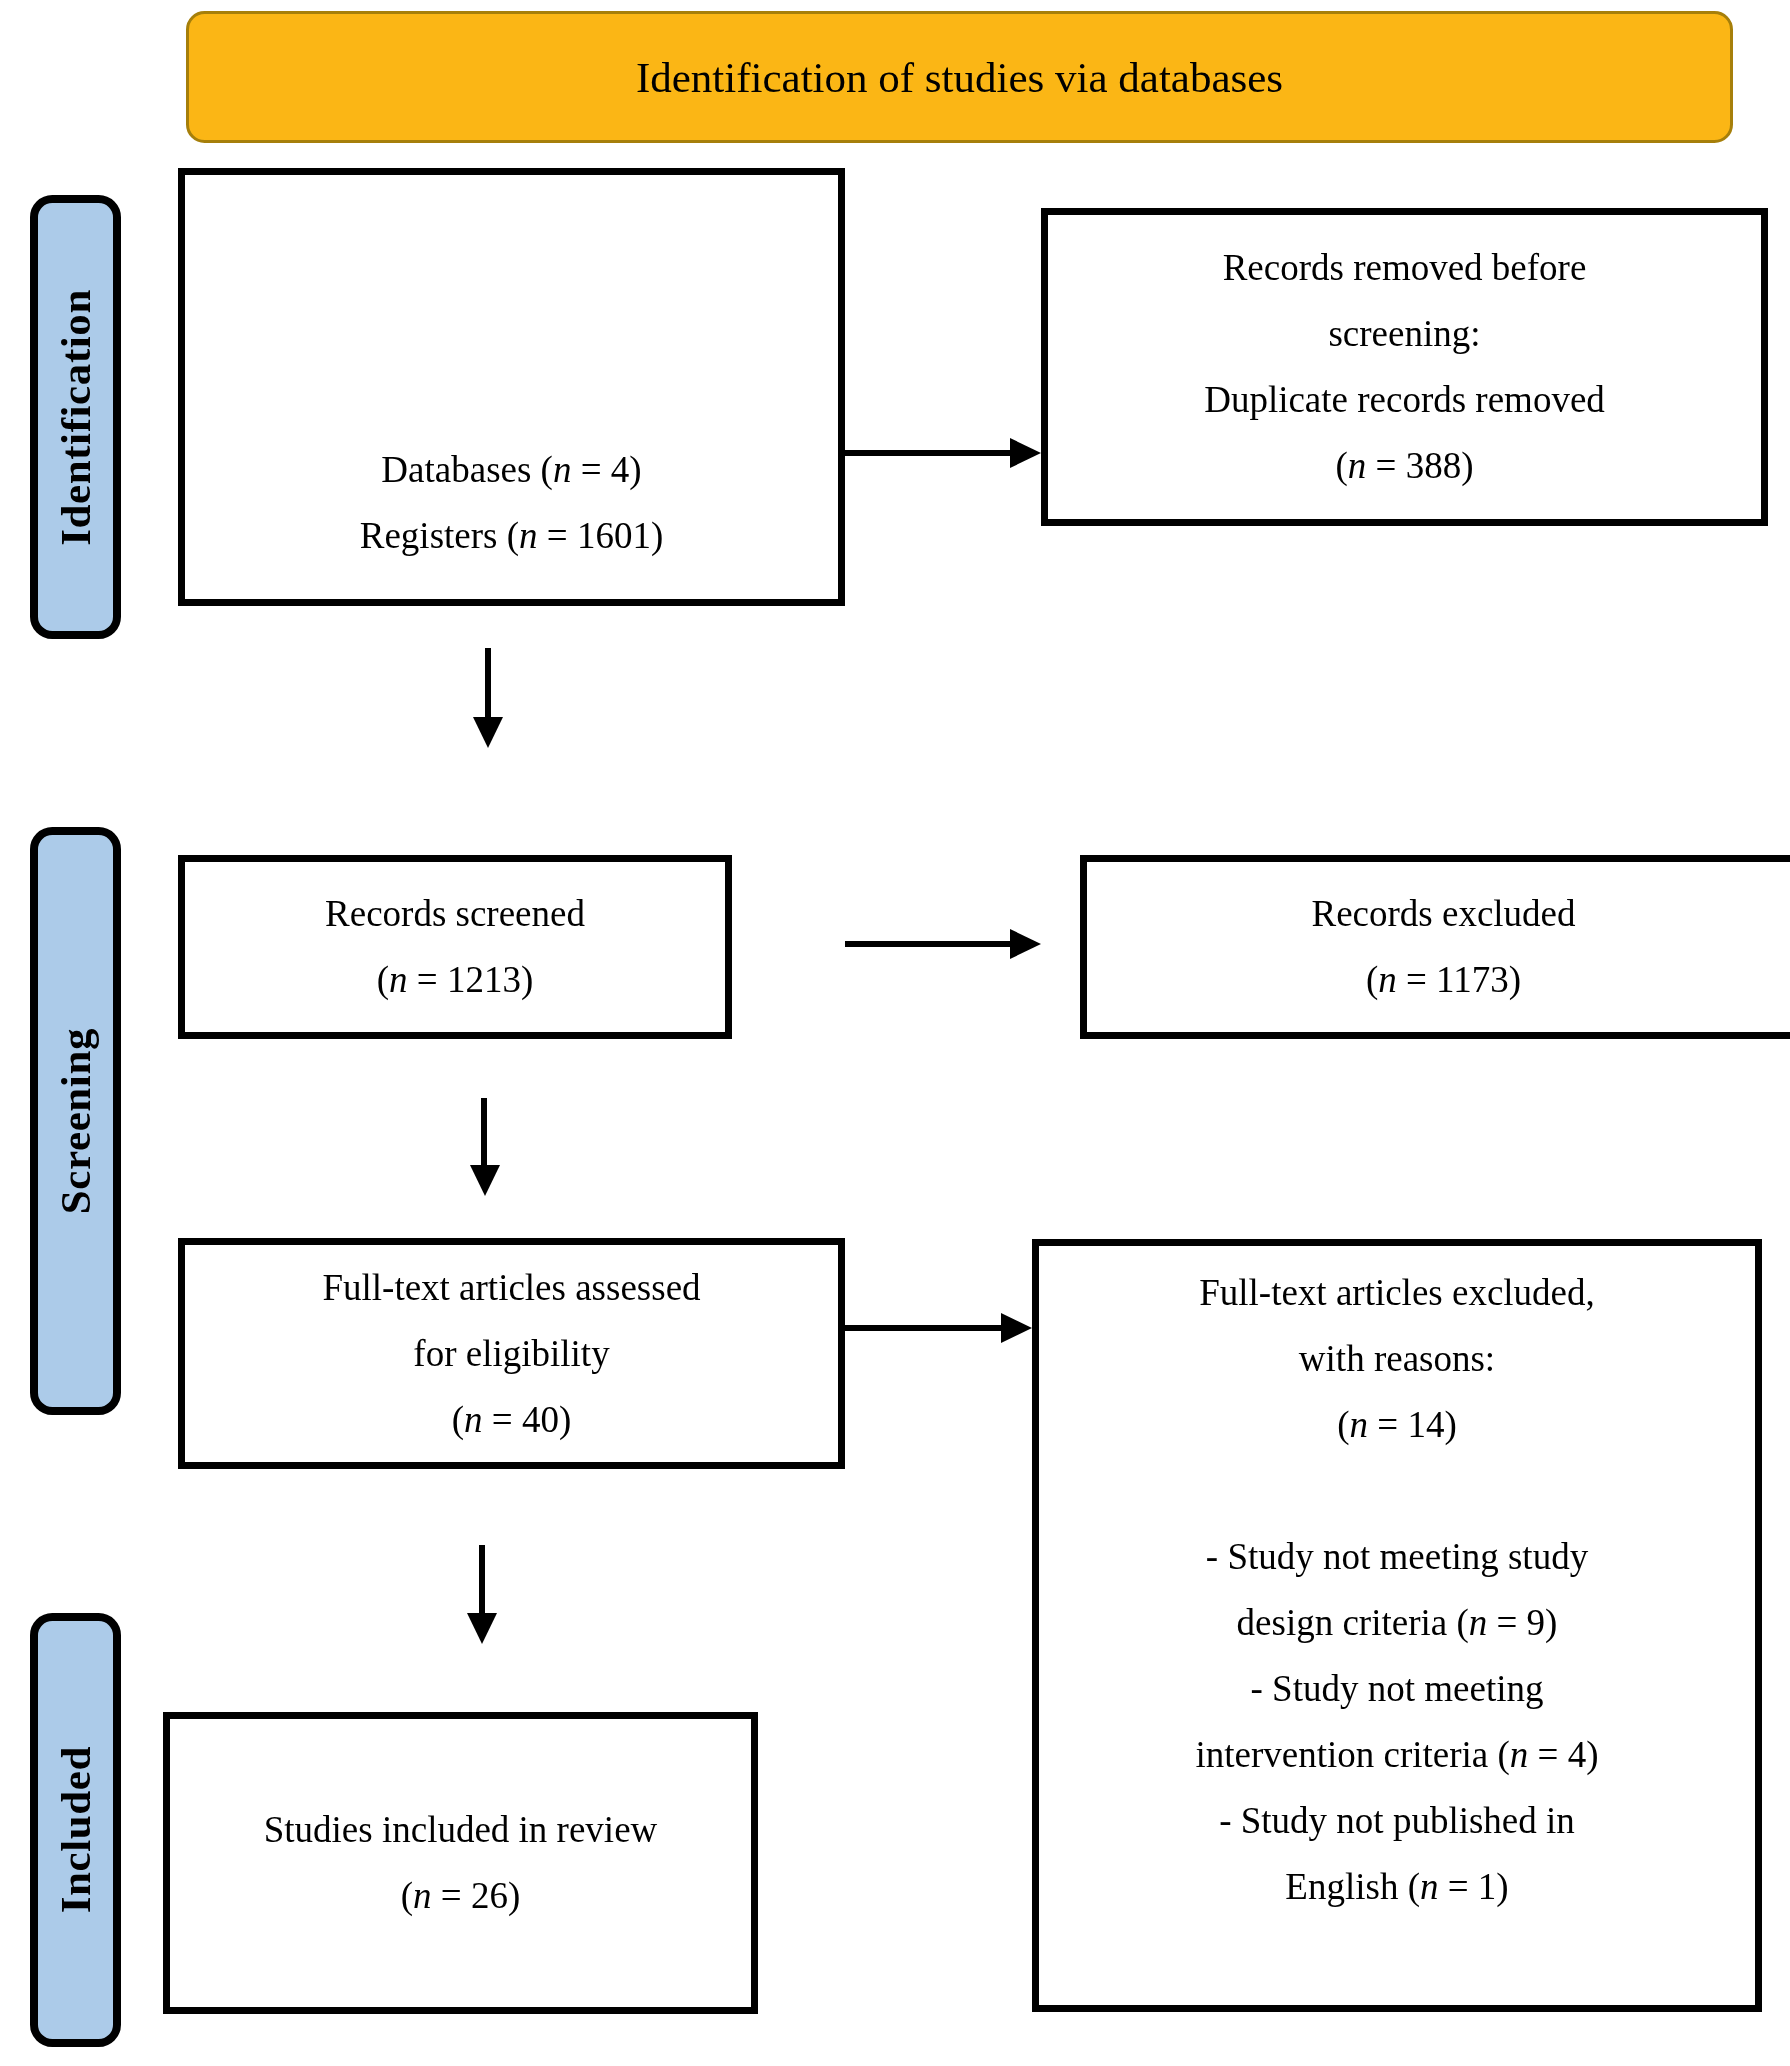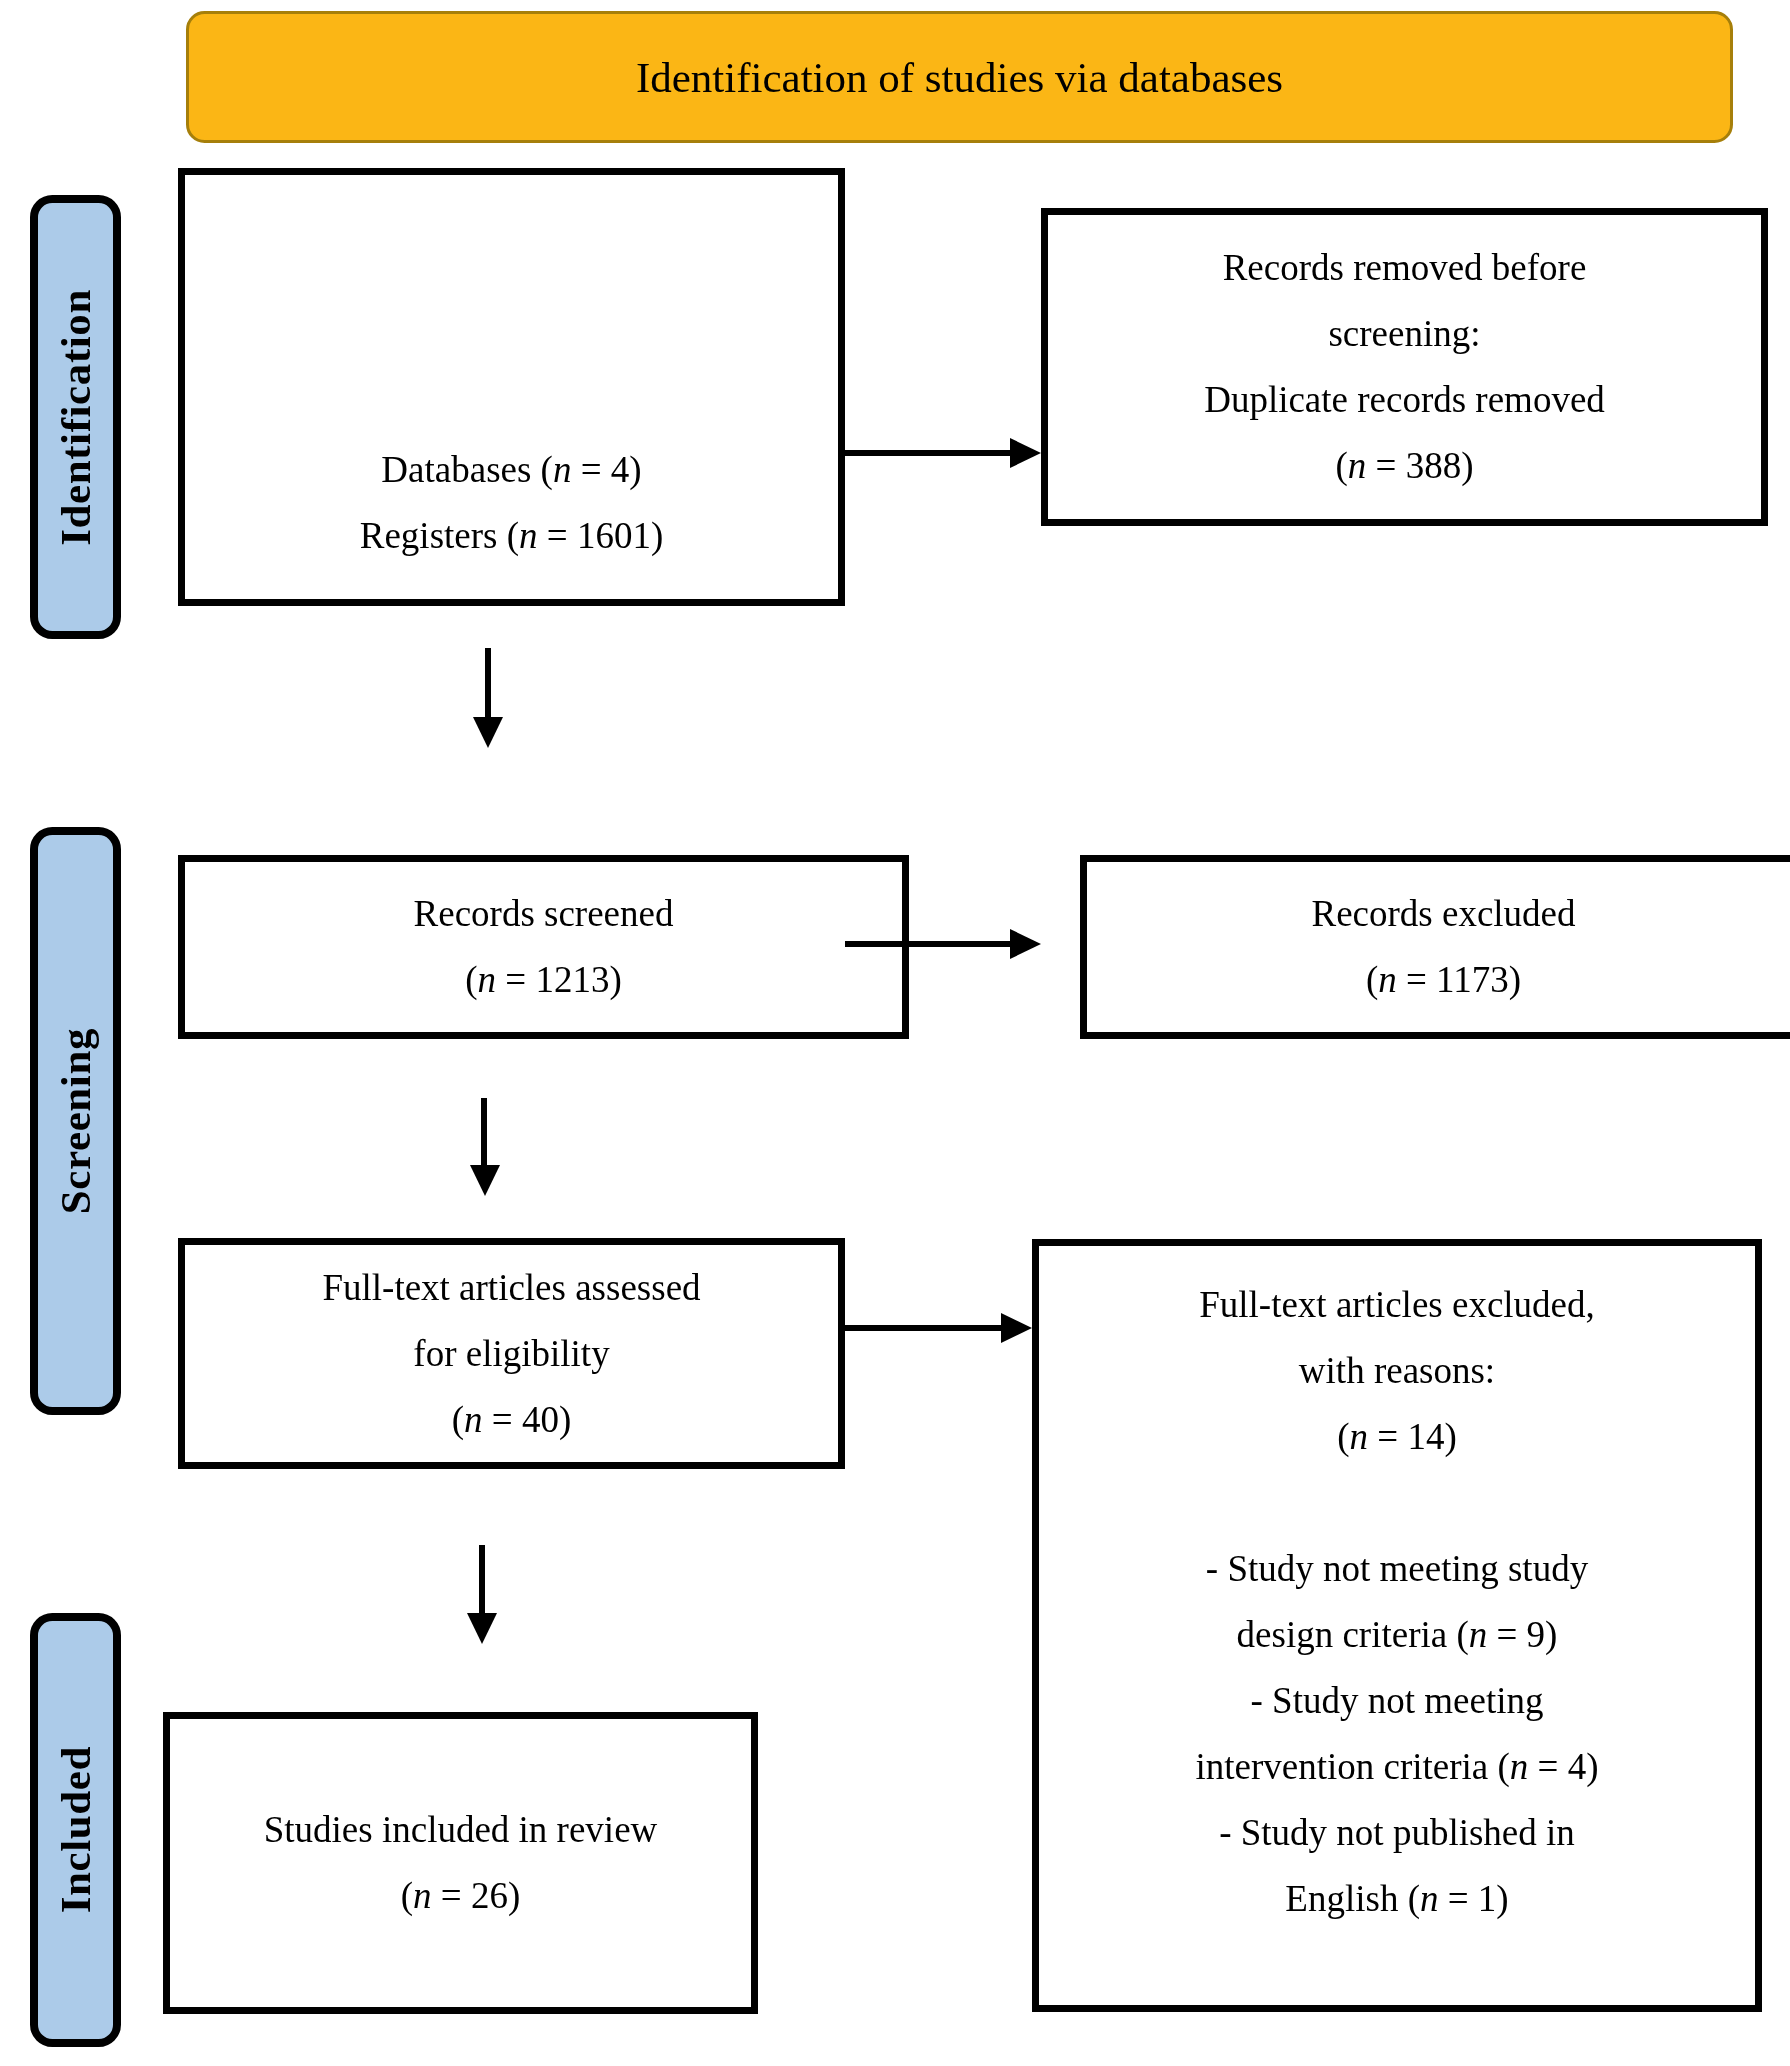--- a/index.html
+++ b/index.html
@@ -30,24 +30,24 @@
 
   
   .fbox{
     background:#fff;border:7.4px solid #000;
     display:flex;flex-direction:column;align-items:center;justify-content:center;
     text-align:center;font-size:37px;line-height:66px;
   }
   .fbox .line{min-height:66px;}
   #box-records-identified{left:178px;top:168px;width:667px;height:438px;justify-content:flex-end;padding-bottom:30px;}
   #box-records-removed{left:1041px;top:169px;width:727px;height:318px;margin-top:39px;}
-  #box-records-screened{left:178px;top:855px;width:731px;height:184px;}
+  #box-records-screened{left:178px;top:855px;width:554px;height:184px;}
   #box-records-excluded{left:1049px;top:855px;width:727px;height:184px;margin-left:31px;}
   #box-fulltext-assessed{left:178px;top:1238px;width:667px;height:231px;}
-  #box-fulltext-excluded{left:1032px;top:1239px;width:730px;height:773px;justify-content:flex-start;padding-top:26px;}
+  #box-fulltext-excluded{left:1032px;top:1239px;width:730px;height:773px;justify-content:flex-start;padding-top:14px;}
   #box-studies-included{left:163px;top:1712px;width:595px;height:302px;}
 
   
   .hline{background:#000;height:6.2px;}
   .vline{background:#000;width:6.2px;}
   .head-right{width:0;height:0;border-left:31px solid #000;border-top:15px solid transparent;border-bottom:15px solid transparent;}
   .head-down{width:0;height:0;border-top:31px solid #000;border-left:15px solid transparent;border-right:15px solid transparent;}
 
   #h1-line{left:845px;top:450px;width:168px;}
   #h1-head{left:1010px;top:438px;}

